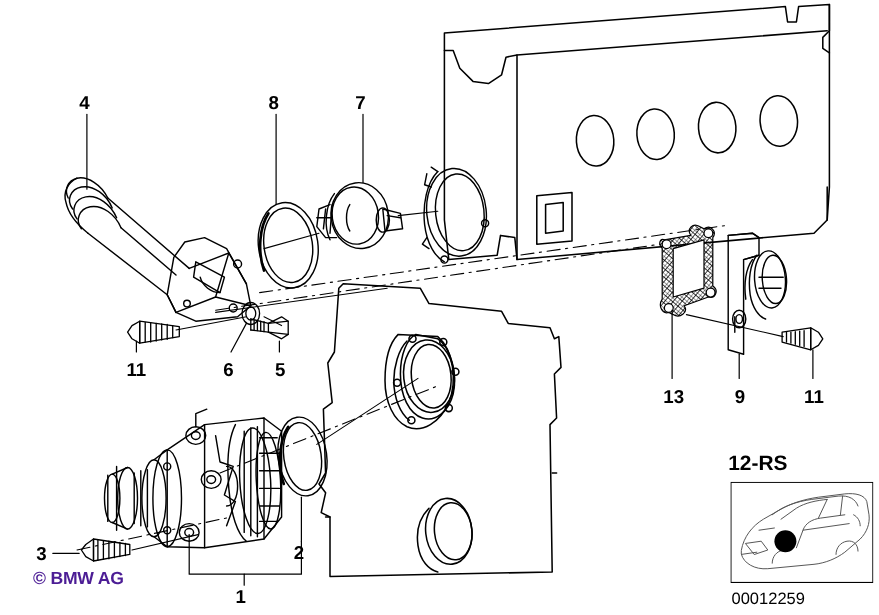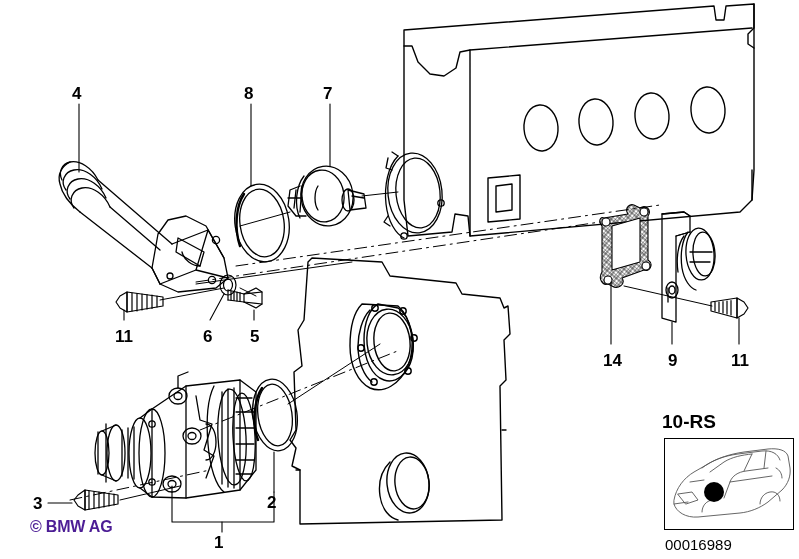--- a/index.html
+++ b/index.html
@@ -337,30 +337,30 @@
 
     </g>
   </svg>
 
   <div class="callout" style="left:72px;  top:85px;">4</div>
   <div class="callout" style="left:244px; top:85px;">8</div>
   <div class="callout" style="left:323px; top:85px;">7</div>
   <div class="callout" style="left:115px; top:328px;">11</div>
   <div class="callout" style="left:203px; top:328px;">6</div>
   <div class="callout" style="left:250px; top:328px;">5</div>
-  <div class="callout" style="left:603px; top:352px;">14</div>
+  <div class="callout" style="left:603px; top:352px;">13</div>
   <div class="callout" style="left:668px; top:352px;">9</div>
   <div class="callout" style="left:731px; top:352px;">11</div>
   <div class="callout" style="left:33px;  top:495px;">3</div>
   <div class="callout" style="left:267px; top:494px;">2</div>
   <div class="callout" style="left:214px; top:534px;">1</div>
 
   <div id="copyright">© BMW AG</div>
 
-  <div id="section-code">10-RS</div>
+  <div id="section-code">12-RS</div>
 
   <svg id="vehicle-key" viewBox="0 0 130 92">
     <rect x="0.5" y="0.5" width="129" height="91" fill="#ffffff" stroke="#000000" stroke-width="1"></rect>
     <g fill="none" stroke="#555555" stroke-width="0.9" stroke-linejoin="round" stroke-linecap="round">
       <path d="M10,62 C12,50 20,40 30,34 L44,26 C54,20 66,16 80,14 L104,11
                C114,10 122,12 124,18 L126,30 C127,38 124,46 118,52
                L104,64 C96,70 86,74 76,75 L34,79 C22,80 12,74 10,66 Z"></path>
       <path d="M38,30 C48,22 60,18 74,16 L98,13 C108,12 114,16 116,22"></path>
       <path d="M46,34 L60,24 C68,19 78,17 88,16"></path>
       <path d="M60,60 L66,44 C68,38 74,34 82,33 L104,30"></path>
@@ -370,15 +370,15 @@
       <path d="M14,56 L28,54 L34,62 L22,66 Z"></path>
       <path d="M96,66 C96,60 100,55 106,54 C112,53 116,57 116,63"></path>
       <path d="M38,74 C38,68 42,63 48,62"></path>
       <path d="M10,66 L24,64"></path>
       <path d="M112,30 C116,32 118,36 118,40"></path>
       <path d="M26,44 L40,42"></path>
     </g>
     <circle cx="50" cy="54" r="10" fill="#000000" stroke="none"></circle>
   </svg>
 
-  <div id="diagram-number">00016989</div>
+  <div id="diagram-number">00012259</div>
 
 </div>
 
 </body></html>

